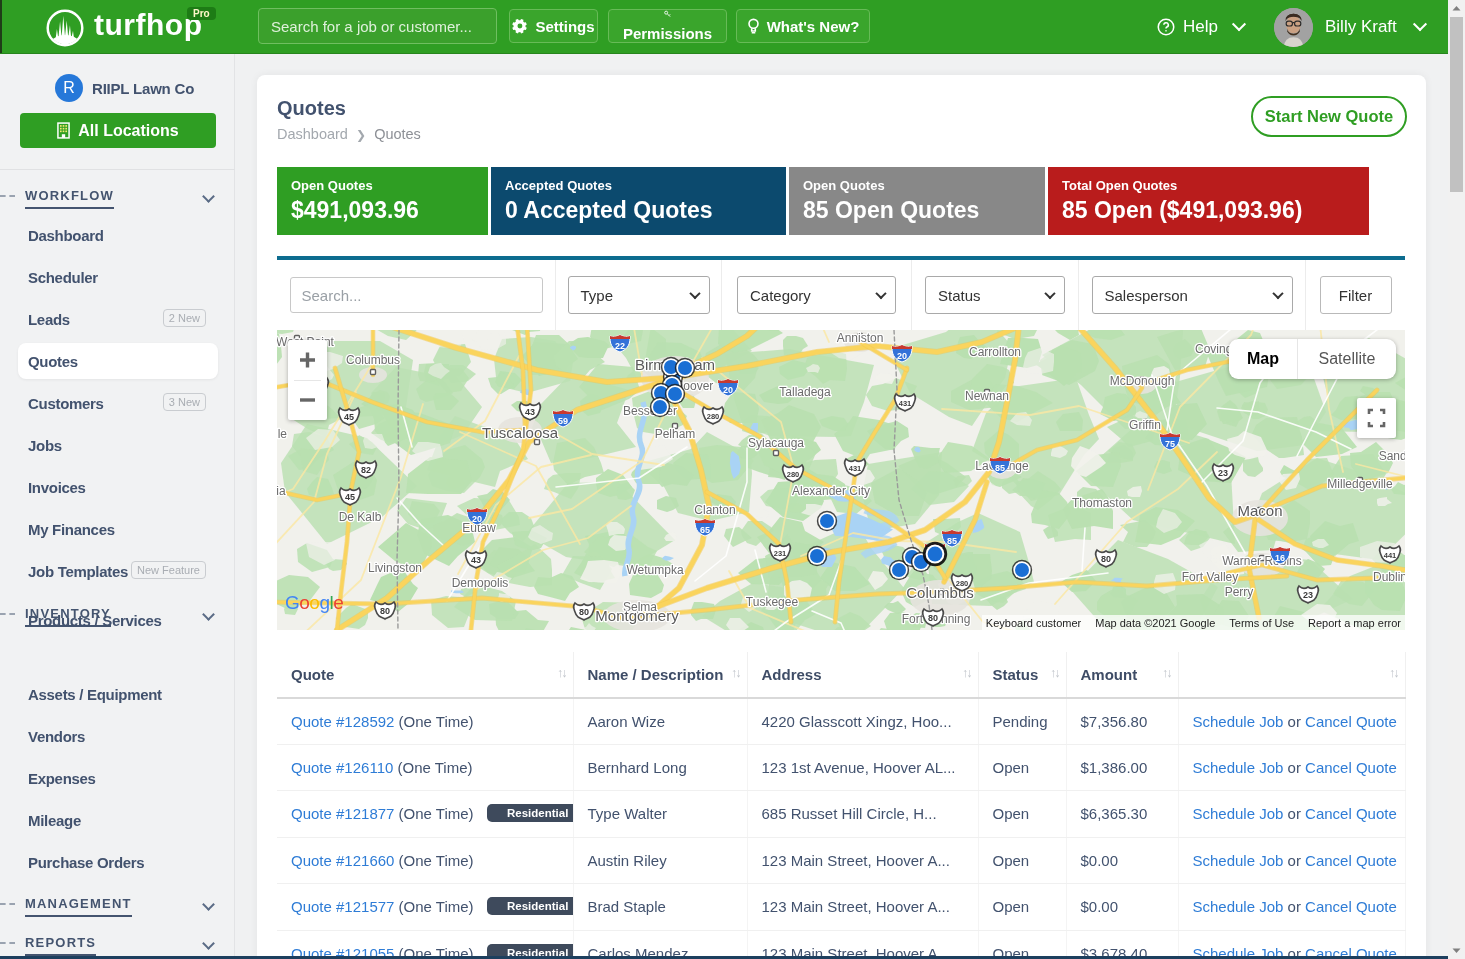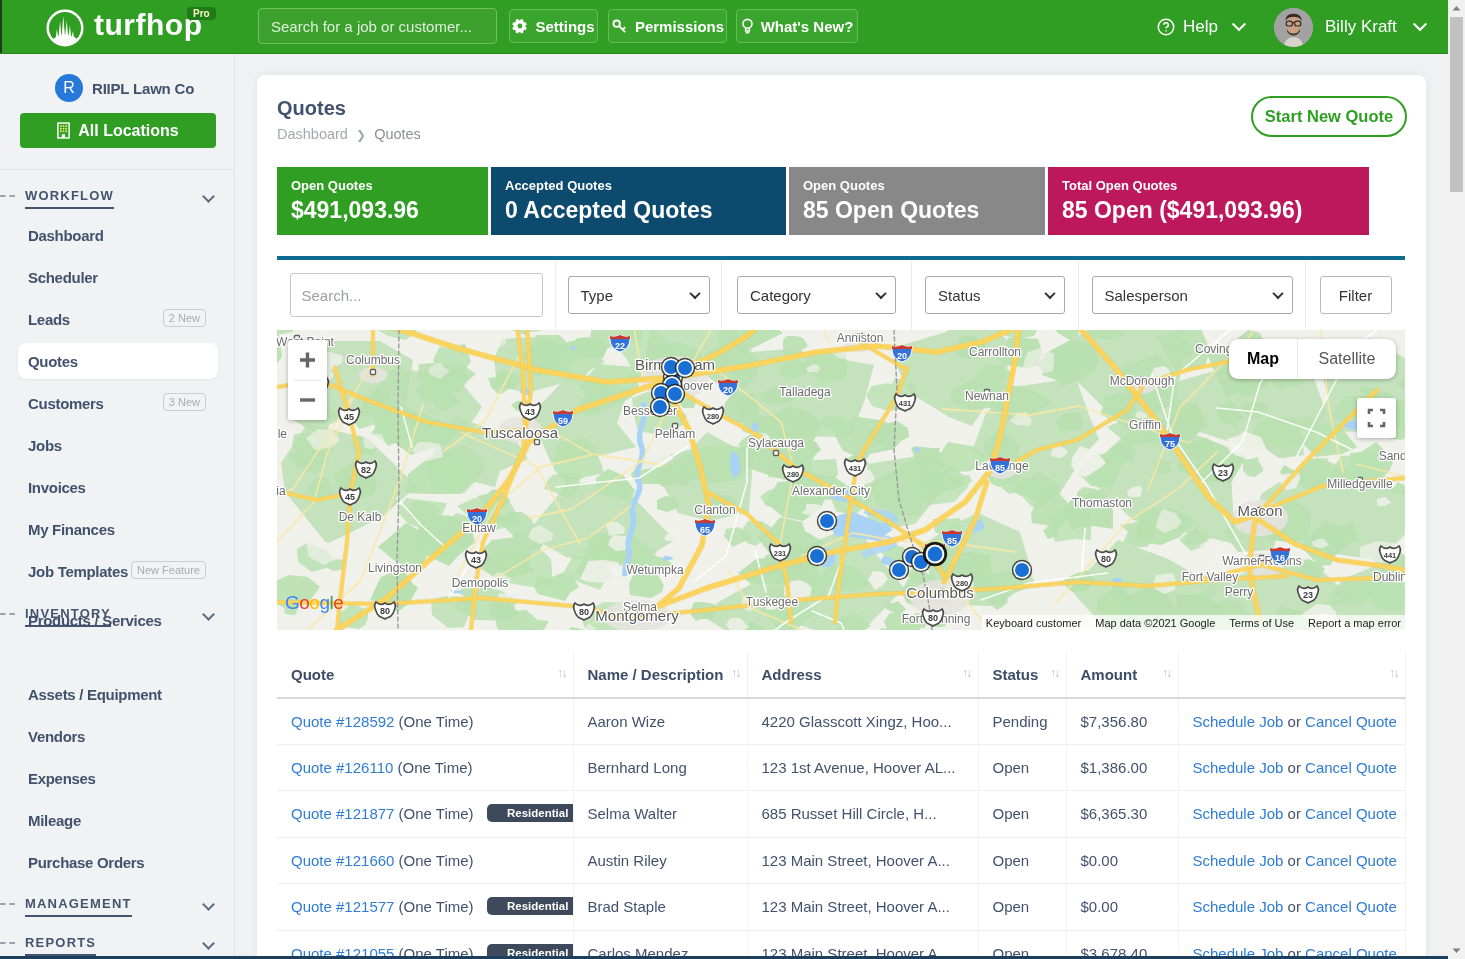--- a/index.html
+++ b/index.html
@@ -29,21 +29,21 @@
   .card { position:absolute; left:21px; top:21px; width:1169px; height:884px; background:#fff; border-radius:8px 8px 0 0; box-shadow:0 0 8px rgba(0,0,0,0.06); }
   .title { position:absolute; left:20px; top:22px; font-size:20px; font-weight:bold; color:#42526e; }
   .crumbs { position:absolute; left:20px; top:51px; font-size:14.5px; color:#a3a8ae; }
   .start-btn { position:absolute; right:19px; top:21px; width:156px; height:41px; border:2px solid #2f9e23; border-radius:21px; color:#2f9e23; font-size:16.5px; font-weight:bold; display:flex; align-items:center; justify-content:center; background:#fff; }
   .stats { position:absolute; left:20px; top:92px; width:1128px; height:68px; display:flex; gap:3px; }
   .stat { color:#fff; padding:11px 14px; }
   .stat .lab { font-size:13px; font-weight:bold; }
   .stat .val { font-size:23px; font-weight:bold; margin-top:4px; }
   .filterbar { position:absolute; left:20px; top:181px; width:1128px; height:74px; border-top:4px solid #0d6c8f; display:flex; }
   .fcol { border-right:1px solid #ececec; height:100%; display:flex; align-items:center; justify-content:center; }
-  .fsearch { width:253px; height:44px; border:1px solid #c8c8c8; border-radius:3px; color:#9aa0a6; font-size:15px; display:flex; align-items:center; padding-left:11px; }
+  .fsearch { width:253px; height:36px; border:1px solid #c8c8c8; border-radius:3px; color:#9aa0a6; font-size:15px; display:flex; align-items:center; padding-left:11px; }
   .fsel { height:38px; border:1px solid #a9a9a9; border-radius:3px; background:#fff; color:#333; font-size:15px; display:flex; align-items:center; justify-content:space-between; padding:0 10px 0 12px; }
   .fsel .dn { width:8px; height:8px; border-right:2px solid #333; border-bottom:2px solid #333; transform:rotate(45deg) translate(-1px,-1px); }
   .fbtn { width:72px; height:38px; border:1px solid #b9b9b9; border-radius:3px; background:#fff; color:#333; font-size:15px; display:flex; align-items:center; justify-content:center; }
   .map { position:absolute; left:20px; top:255px; width:1128px; height:300px; overflow:hidden; background:#eef0ea; }
   table.grid { position:absolute; left:20px; top:555px; width:1128px; border-collapse:collapse; table-layout:fixed;margin-top:22px; }
   table.grid th { height:45.5px; text-align:left; font-size:15px; color:#3e4c66; border-bottom:2px solid #d9d9d9; border-right:1px solid #f0f0f0; padding:0 12px 0 14px; position:relative; }
   table.grid td { height:46.5px; font-size:15px; color:#42526e; border-bottom:1px solid #f0f0f0; border-right:1px solid #f4f4f4; padding:0 12px 0 14px; position:relative; white-space:nowrap; overflow:hidden; }
   table.grid .sort { position:absolute; right:7px; top:14px; color:#c2c6cc; font-size:12.5px; letter-spacing:-2px; }
   a.lnk { color:#2e7cd6; text-decoration:none; }
   .resi { position:absolute; left:210px; top:13px; background:#3e4a5c; color:#fff; font-size:11.5px; font-weight:bold; padding:3px 20px; border-radius:5px; }
@@ -70,28 +70,28 @@
     <div class="logo-text" style="margin-left:48px">turfhop</div>
   </div>
   <div class="pro">Pro</div>
   <div class="nav-search">Search for a job or customer...</div>
   <div class="nav-btn" style="left:509px;width:89px;">
     <svg width="16" height="16" viewBox="0 0 16 16" fill="#fff">
         <path d="M8 5.2a2.8 2.8 0 100 5.6 2.8 2.8 0 000-5.6zm6.3 3.9l1.5.9-1.1 2.7-1.8-.3a5.8 5.8 0 01-1.2 1.2l.3 1.8-2.7 1.1-.9-1.5a6 6 0 01-1.7 0l-.9 1.5-2.7-1.1.3-1.8a5.8 5.8 0 01-1.2-1.2l-1.8.3L-.7 10l1.5-.9a6 6 0 010-1.7l-1.5-.9L.4 3.8l1.8.3A5.8 5.8 0 013.4 2.9l-.3-1.8L5.8 0l.9 1.5a6 6 0 011.7 0L9.3 0 12 1.1l-.3 1.8c.5.3.9.7 1.2 1.2l1.8-.3 1.1 2.7-1.5.9a6 6 0 010 1.7z" transform="scale(0.88) translate(1,1)"></path>
       </svg>
     <span>Settings</span>
   </div>
-  <div class="nav-btn" style="left:608px;width:119px;">
+  <div class="nav-btn" style="left:608px;width:119px;flex-direction:column;">
     <svg width="17" height="17" viewBox="0 0 24 24" fill="none" stroke="#fff" stroke-width="2.6">
         <circle cx="8" cy="8" r="4.5"></circle>
         <path d="M11.5 11.5 L20 20 M16.5 16.5 L20 13"></path>
       </svg>
     <span>Permissions</span>
   </div>
-  <div class="nav-btn" style="left:736px;width:122px;">
+  <div class="nav-btn" style="left:736px;width:134px;">
     <svg width="13" height="17" viewBox="0 0 14 19" fill="none" stroke="#fff" stroke-width="1.8">
         <circle cx="7" cy="6.5" r="5"></circle>
         <path d="M5 11.5 L5 14.5 L9 14.5 L9 11.5 M5 16.5 L9 16.5"></path>
       </svg>
     <span>What's New?</span>
   </div>
   <div class="nav-right" style="left:1157px; gap:8px; font-size:17px;">
     <svg width="18" height="18" viewBox="0 0 20 20" fill="none" stroke="#fff" stroke-width="1.7">
         <circle cx="10" cy="10" r="8.6"></circle>
         <path d="M7.6 7.6 a2.5 2.5 0 1 1 3.4 2.4 c-0.8 0.3 -1 0.8 -1 1.6"></path>
@@ -191,21 +191,21 @@
           <div class="val">$491,093.96</div>
         </div>
     <div class="stat" style="width:295px;background:#0c4a6e;">
           <div class="lab">Accepted Quotes</div>
           <div class="val">0 Accepted Quotes</div>
         </div>
     <div class="stat" style="width:256px;background:#888888;">
           <div class="lab">Open Quotes</div>
           <div class="val">85 Open Quotes</div>
         </div>
-    <div class="stat" style="width:321px;background:#be185d;">
+    <div class="stat" style="width:321px;background:#b91c1c;">
           <div class="lab">Total Open Quotes</div>
           <div class="val">85 Open ($491,093.96)</div>
         </div>
   </div>
   <div class="filterbar">
     <div class="fcol" style="width:279px">
           <div class="fsearch">Search...</div>
         </div>
     <div class="fcol" style="width:166px">
           <div class="fsel" style="width:142px">
@@ -976,21 +976,21 @@
     <tr>
       <td><a class="lnk">Quote #126110</a> (One Time)</td>
       <td>Bernhard Long</td>
       <td>123 1st Avenue, Hoover AL...</td>
       <td>Open</td>
       <td>$1,386.00</td>
       <td><a class="lnk">Schedule Job</a> or <a class="lnk">Cancel Quote</a></td>
     </tr>
     <tr>
       <td><a class="lnk">Quote #121877</a> (One Time)<span class="resi">Residential</span></td>
-      <td>Selma Walter</td>
+      <td>Type Walter</td>
       <td>685 Russet Hill Circle, H...</td>
       <td>Open</td>
       <td>$6,365.30</td>
       <td><a class="lnk">Schedule Job</a> or <a class="lnk">Cancel Quote</a></td>
     </tr>
     <tr>
       <td><a class="lnk">Quote #121660</a> (One Time)</td>
       <td>Austin Riley</td>
       <td>123 Main Street, Hoover A...</td>
       <td>Open</td>

